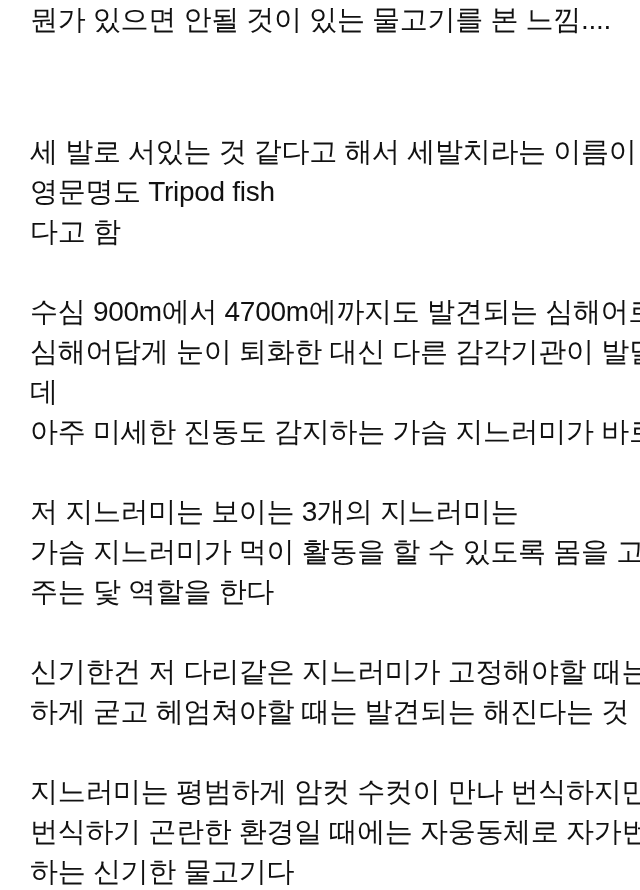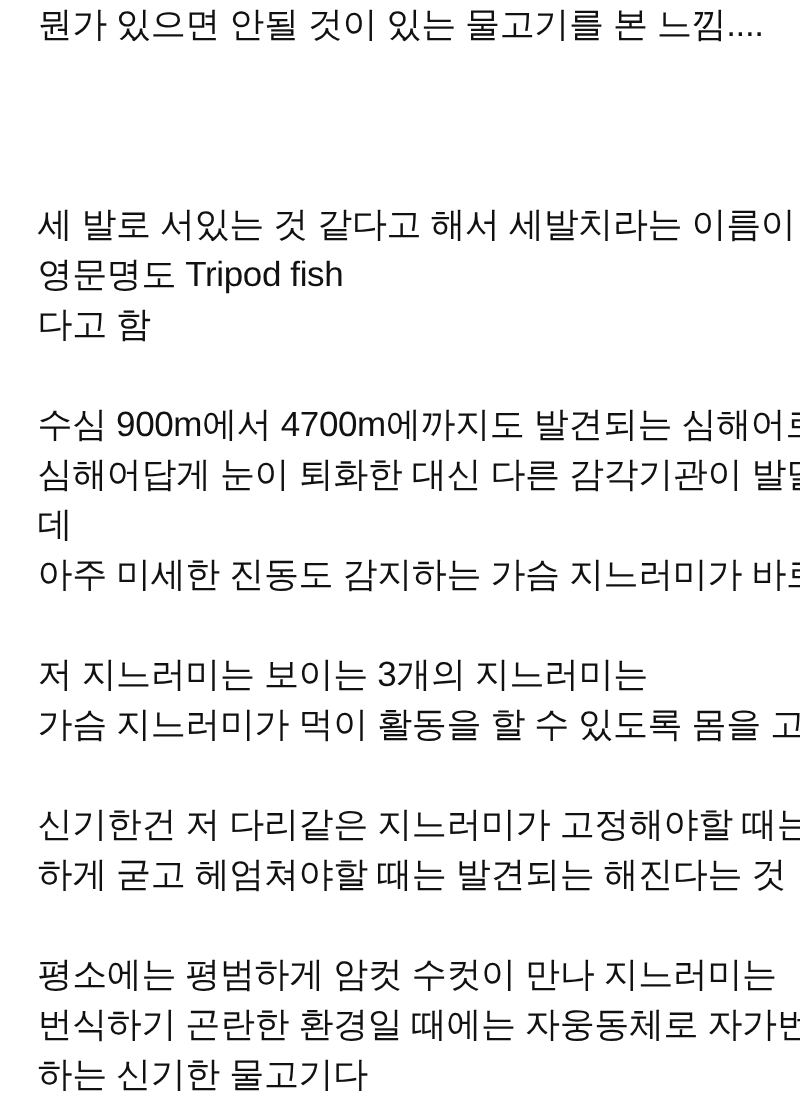--- a/index.html
+++ b/index.html
@@ -16,21 +16,21 @@
   .post-body {
     box-sizing: border-box;
     width: 640px;
     padding: 0 14px 0 30px;
     color: #111111;
   }
   .para {
     margin: 0 0 40px 0;
   }
   .para-first {
-    margin-bottom: 120px;
+    margin-bottom: 92px;
   }
   .para-last {
     margin-bottom: 0;
   }
   .line {
     font-size: 28px;
     line-height: 40px;
     height: 40px;
     letter-spacing: -0.3px;
     white-space: nowrap;
@@ -55,26 +55,27 @@
   <div class="para">
     <div class="line">수심 900m에서 4700m에까지도 발견되는 심해어로</div>
     <div class="line">심해어답게 눈이 퇴화한 대신 다른 감각기관이 발달했는</div>
     <div class="line">데</div>
     <div class="line">아주 미세한 진동도 감지하는 가슴 지느러미가 바로 그것</div>
   </div>
 
   <div class="para">
     <div class="line">저 지느러미는 보이는 3개의 지느러미는</div>
     <div class="line">가슴 지느러미가 먹이 활동을 할 수 있도록 몸을 고정해</div>
+    <div class="line">주는 닻 역할을 한다</div>
   </div>
 
   <div class="para">
     <div class="line">신기한건 저 다리같은 지느러미가 고정해야할 때는 딱딱</div>
     <div class="line">하게 굳고 헤엄쳐야할 때는 발견되는 해진다는 것</div>
   </div>
 
   <div class="para para-last">
-    <div class="line">평소에는 평범하게 암컷 수컷이 만나 지느러미는</div>
+    <div class="line">지느러미는 평범하게 암컷 수컷이 만나 번식하지만</div>
     <div class="line">번식하기 곤란한 환경일 때에는 자웅동체로 자가번식을</div>
     <div class="line">하는 신기한 물고기다</div>
   </div>
 
 </div>
 
 </body></html>

